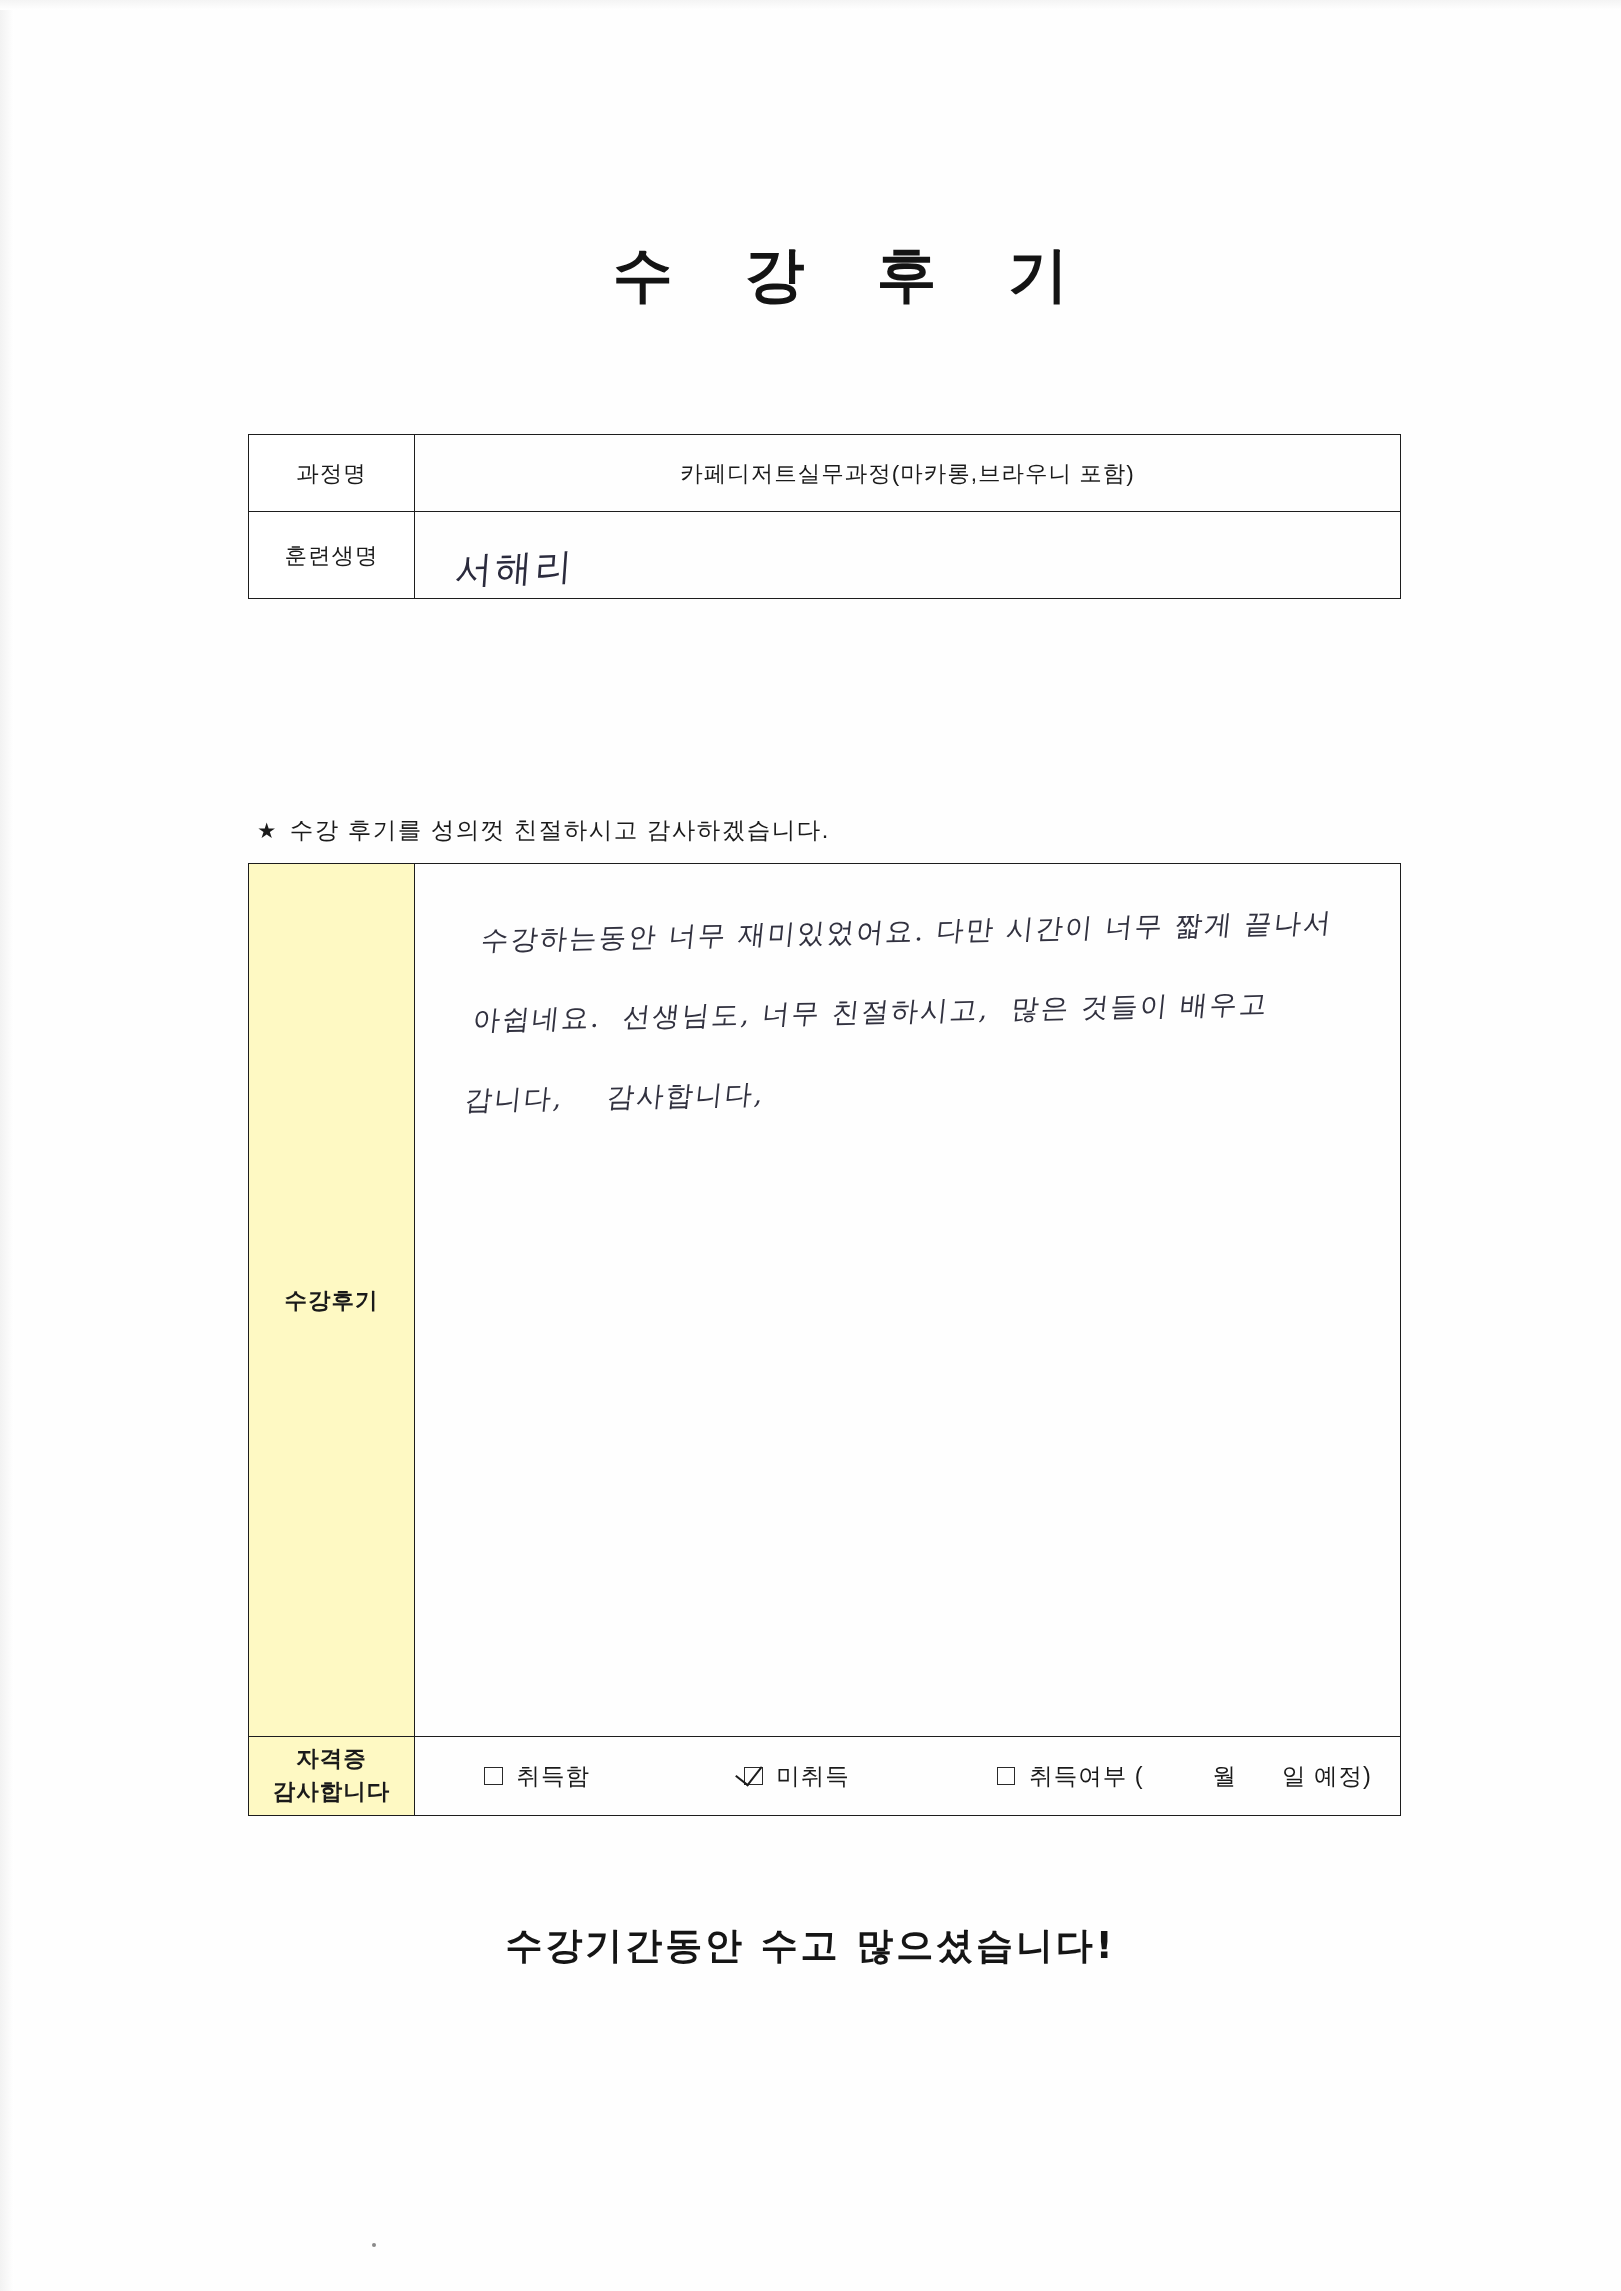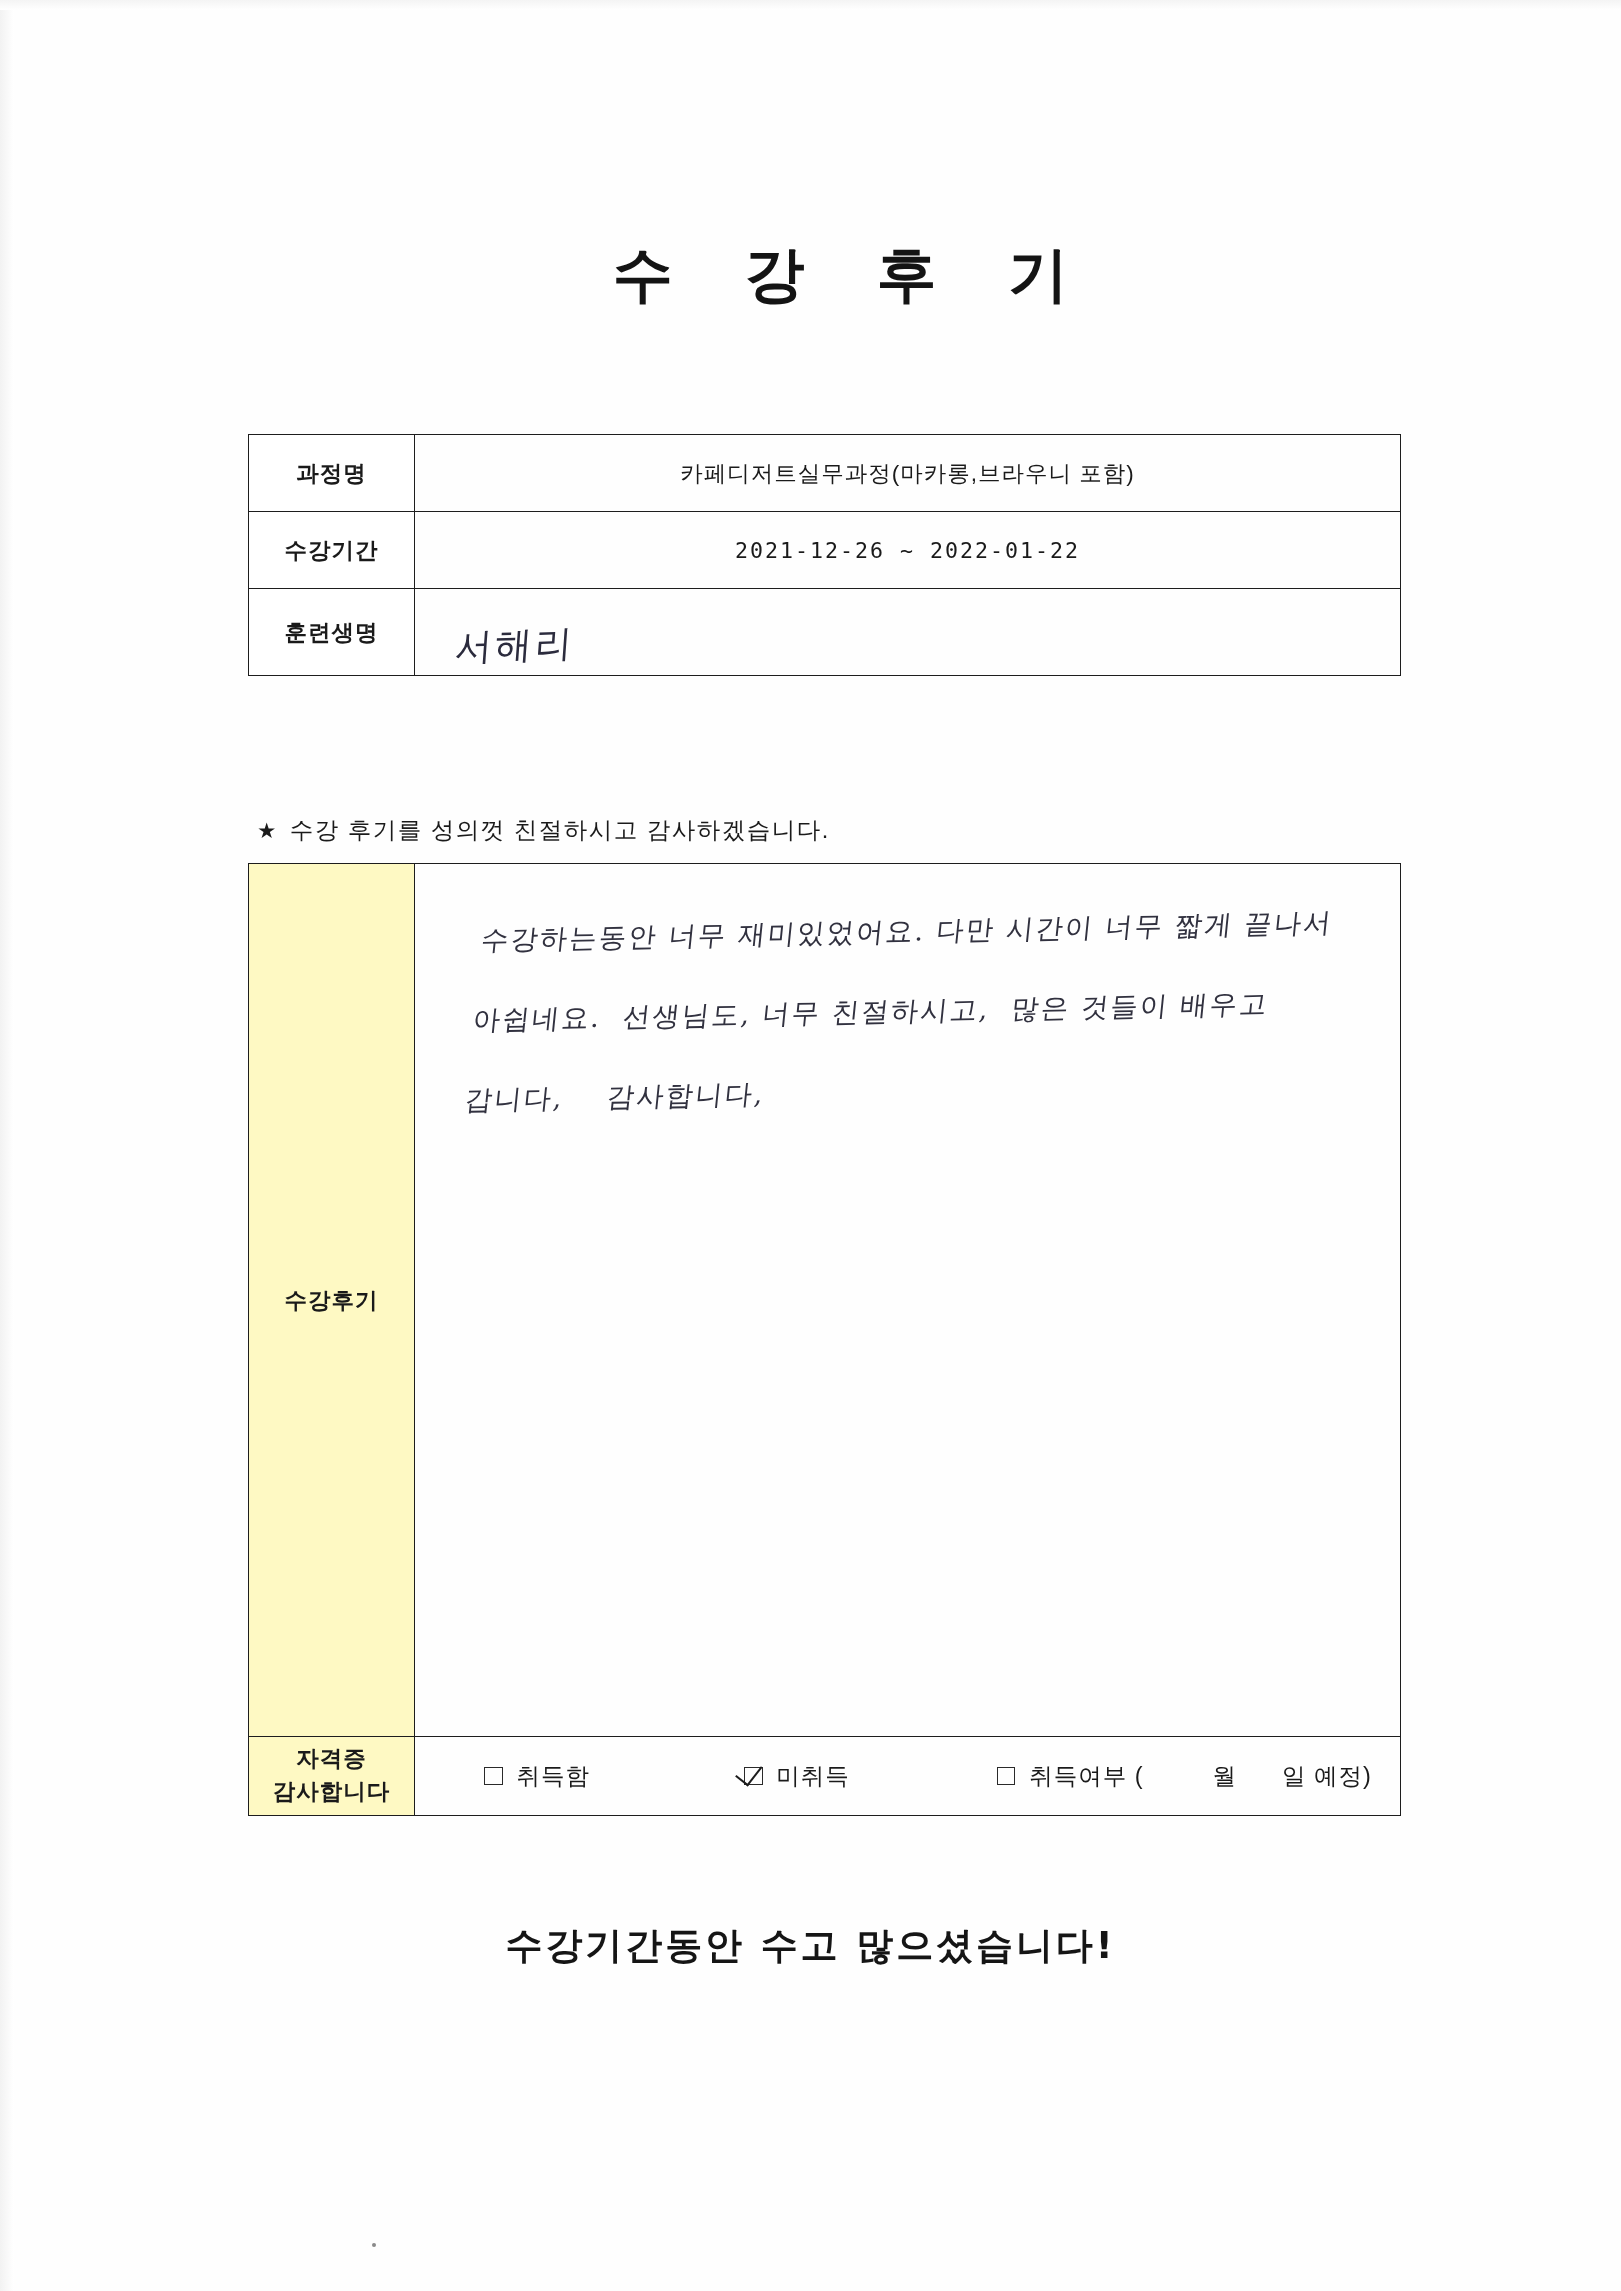--- a/index.html
+++ b/index.html
@@ -59,21 +59,21 @@
   }
   .info-table td {
     border: 1px solid #1d1d1d;
     height: 74px;
     font-size: 22.5px;
     vertical-align: middle;
   }
   .info-table td.label {
     width: 163px;
     text-align: center;
-    font-weight: bold;
+    font-weight: normal;
     letter-spacing: 1px;
     background: #ffffff;
   }
   .info-table td.value {
     text-align: center;
     letter-spacing: 1px;
   }
   .info-table td.value.mono {
     font-family: "DejaVu Sans Mono", "Liberation Mono", monospace;
     font-size: 21.6px;
@@ -228,24 +228,20 @@
   <div class="scan-edge-left"></div>
   <div class="scan-edge-top"></div>
 
   <div class="doc-title">수 강 후 기</div>
 
   <table class="info-table">
     <tbody>
         <tr>
       <td class="label">과정명</td>
       <td class="value">카페디저트실무과정(마카롱,브라우니 포함)</td>
-    </tr>
-    <tr>
-      <td class="label">수강기간</td>
-      <td class="value mono">2021-12-26 ~ 2022-01-22</td>
     </tr>
     <tr class="name-row">
       <td class="label">훈련생명</td>
       <td class="value">
         <span class="handwrite-name">서해리</span>
       </td>
     </tr>
   </tbody>
     </table>
 

